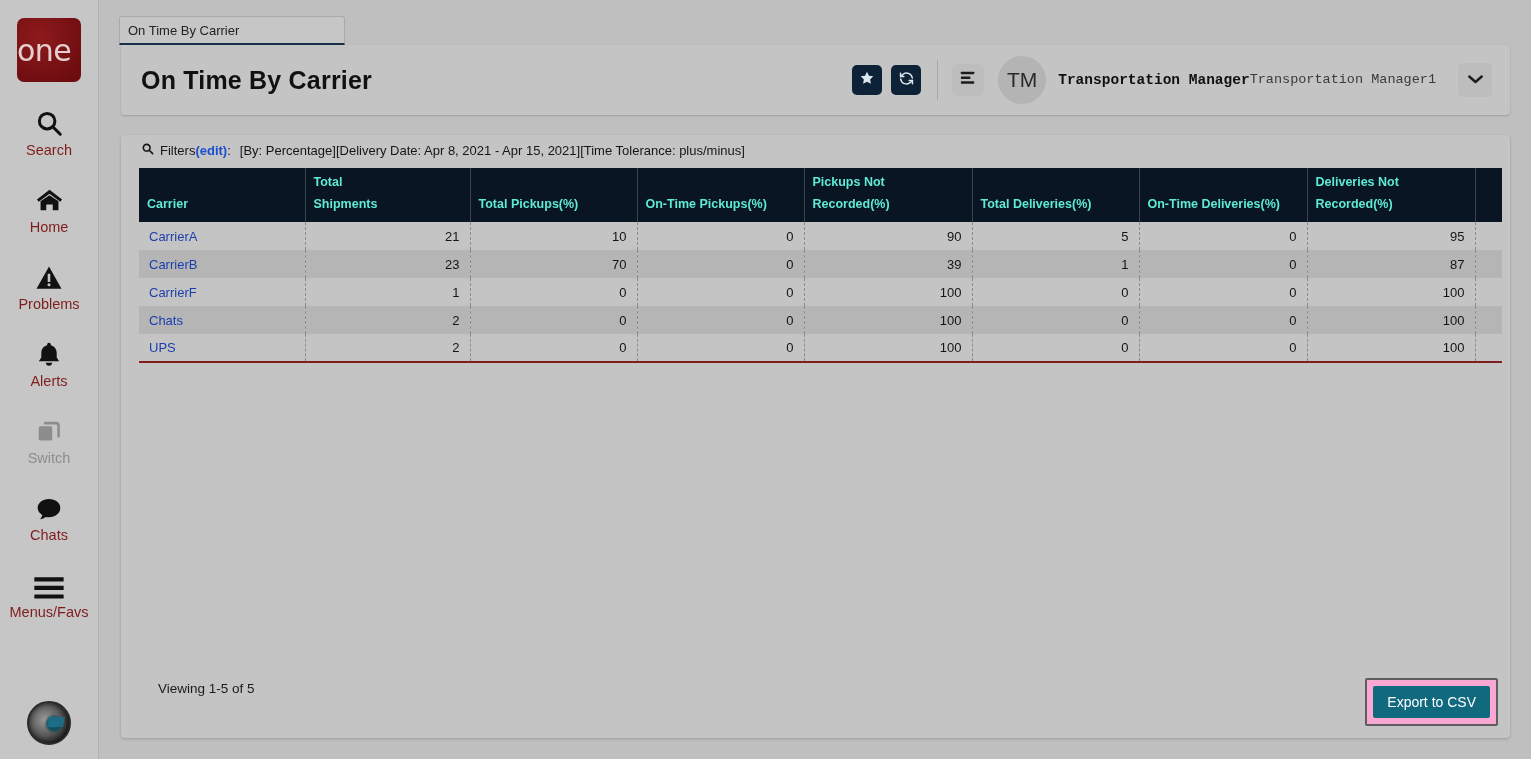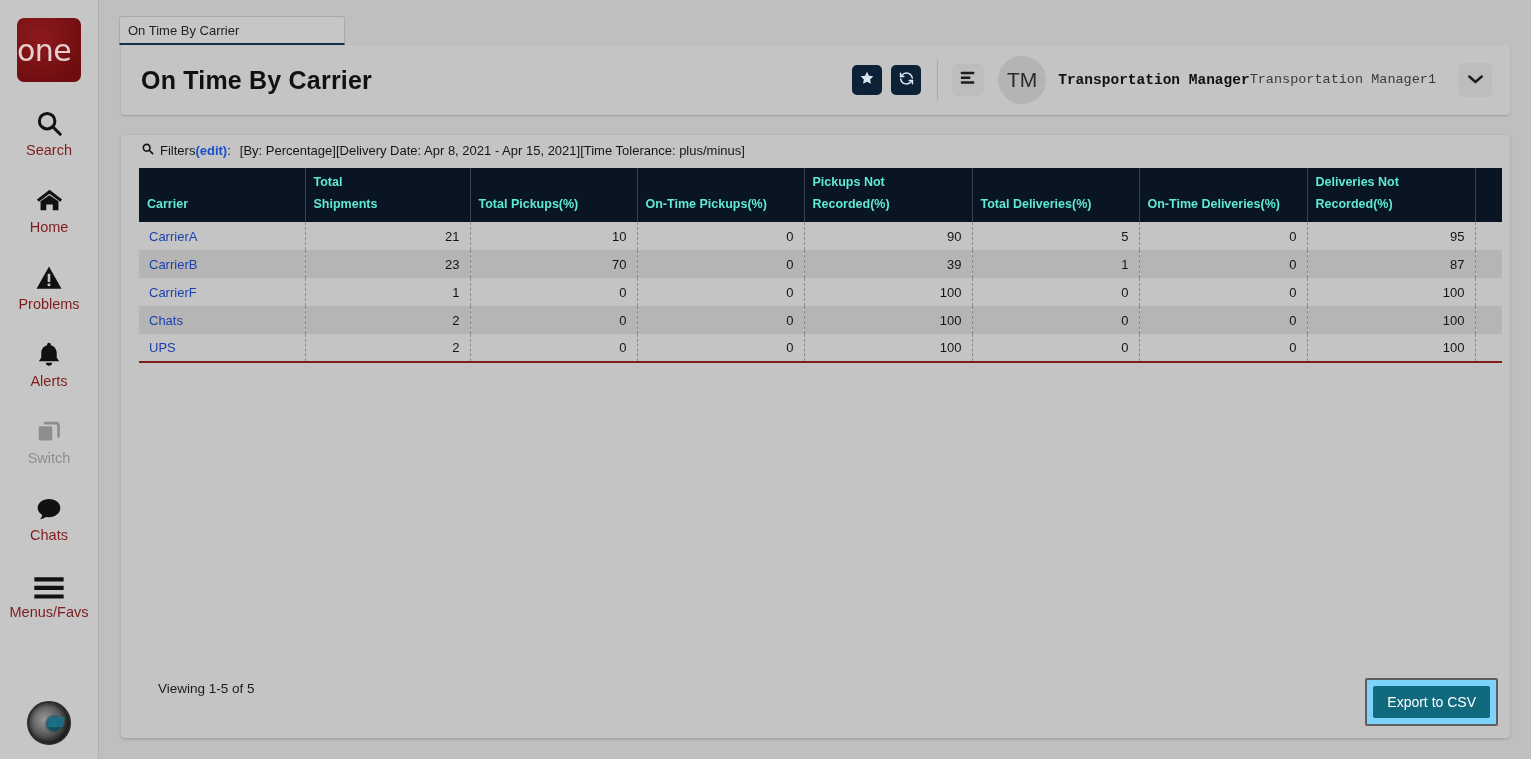--- a/index.html
+++ b/index.html
@@ -242,21 +242,21 @@
   #viewing {
     position: absolute;
     left: 37px; bottom: 42px;
     font-size: 13.5px;
     color: #1b1b1b;
   }
   #export-wrap {
     position: absolute;
     right: 12px; bottom: 12px;
     padding: 6px;
-    background: #7dd3fc;
+    background: #f9a8d4;
     border: 2px solid #5e5e5e;
     border-radius: 2px;
   }
   #export-btn {
     background: #11697e;
     color: #ffffff;
     font-size: 14px;
     border: none;
     border-radius: 2px;
     padding: 8px 14px;

